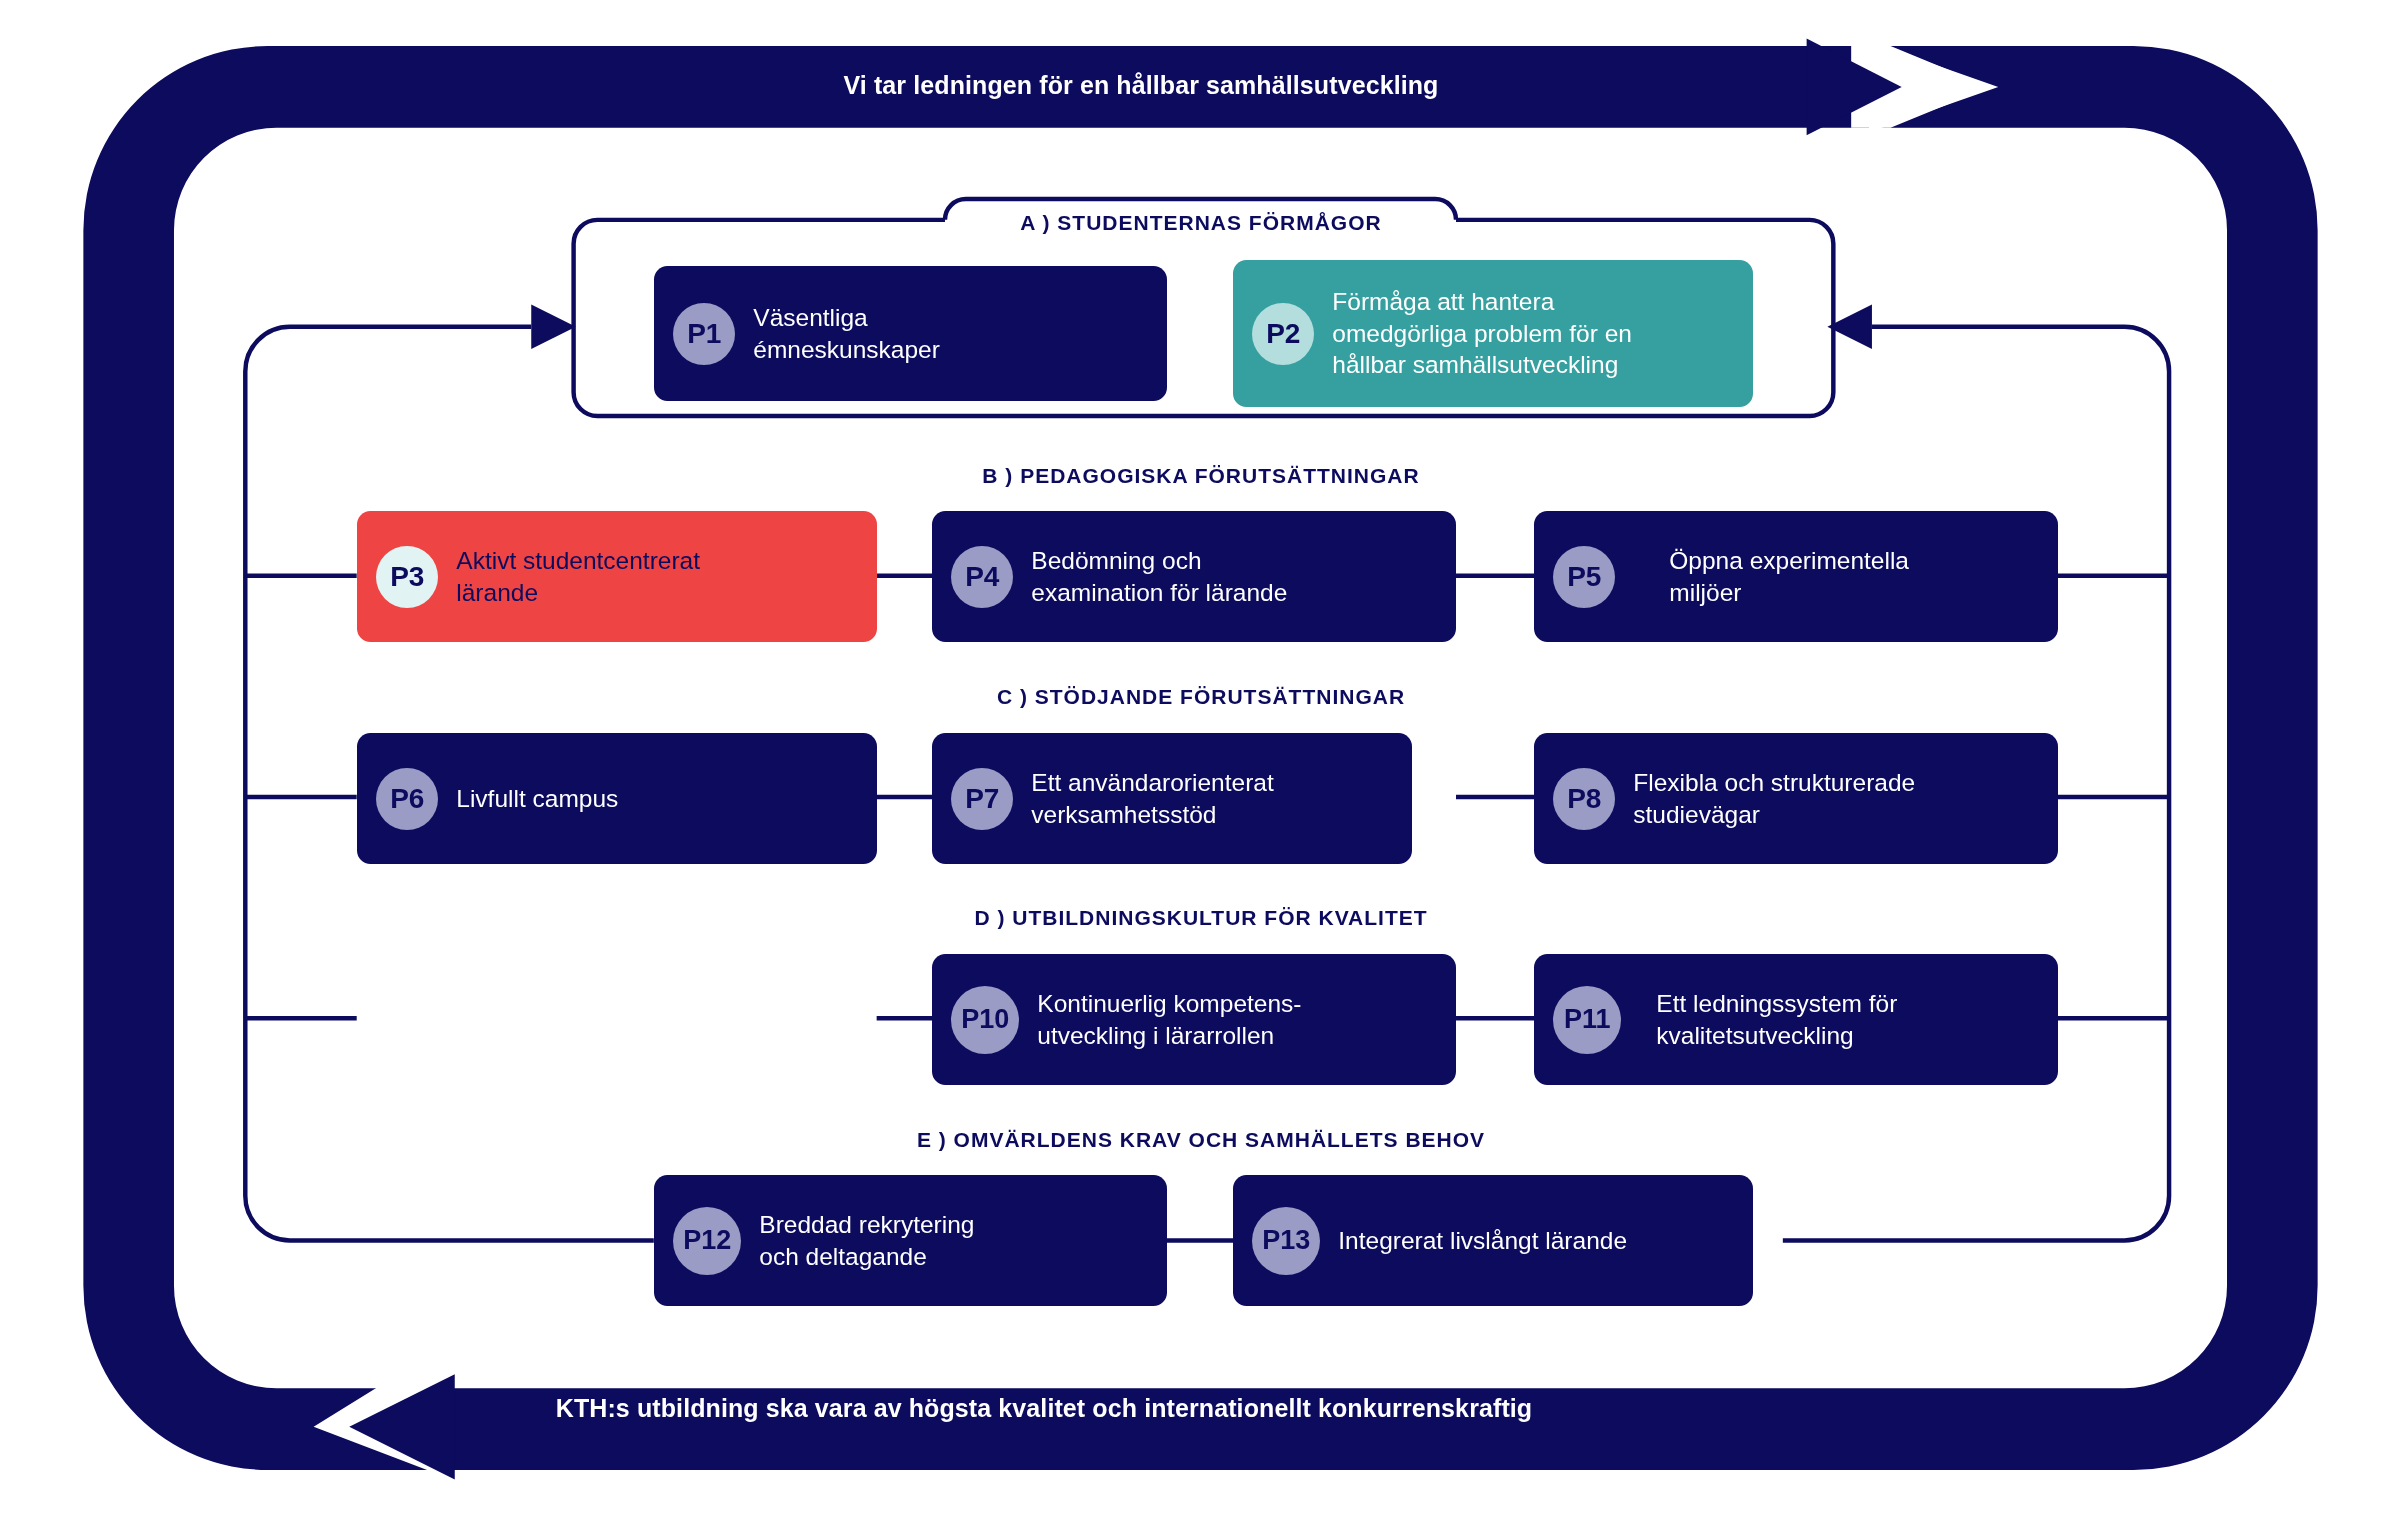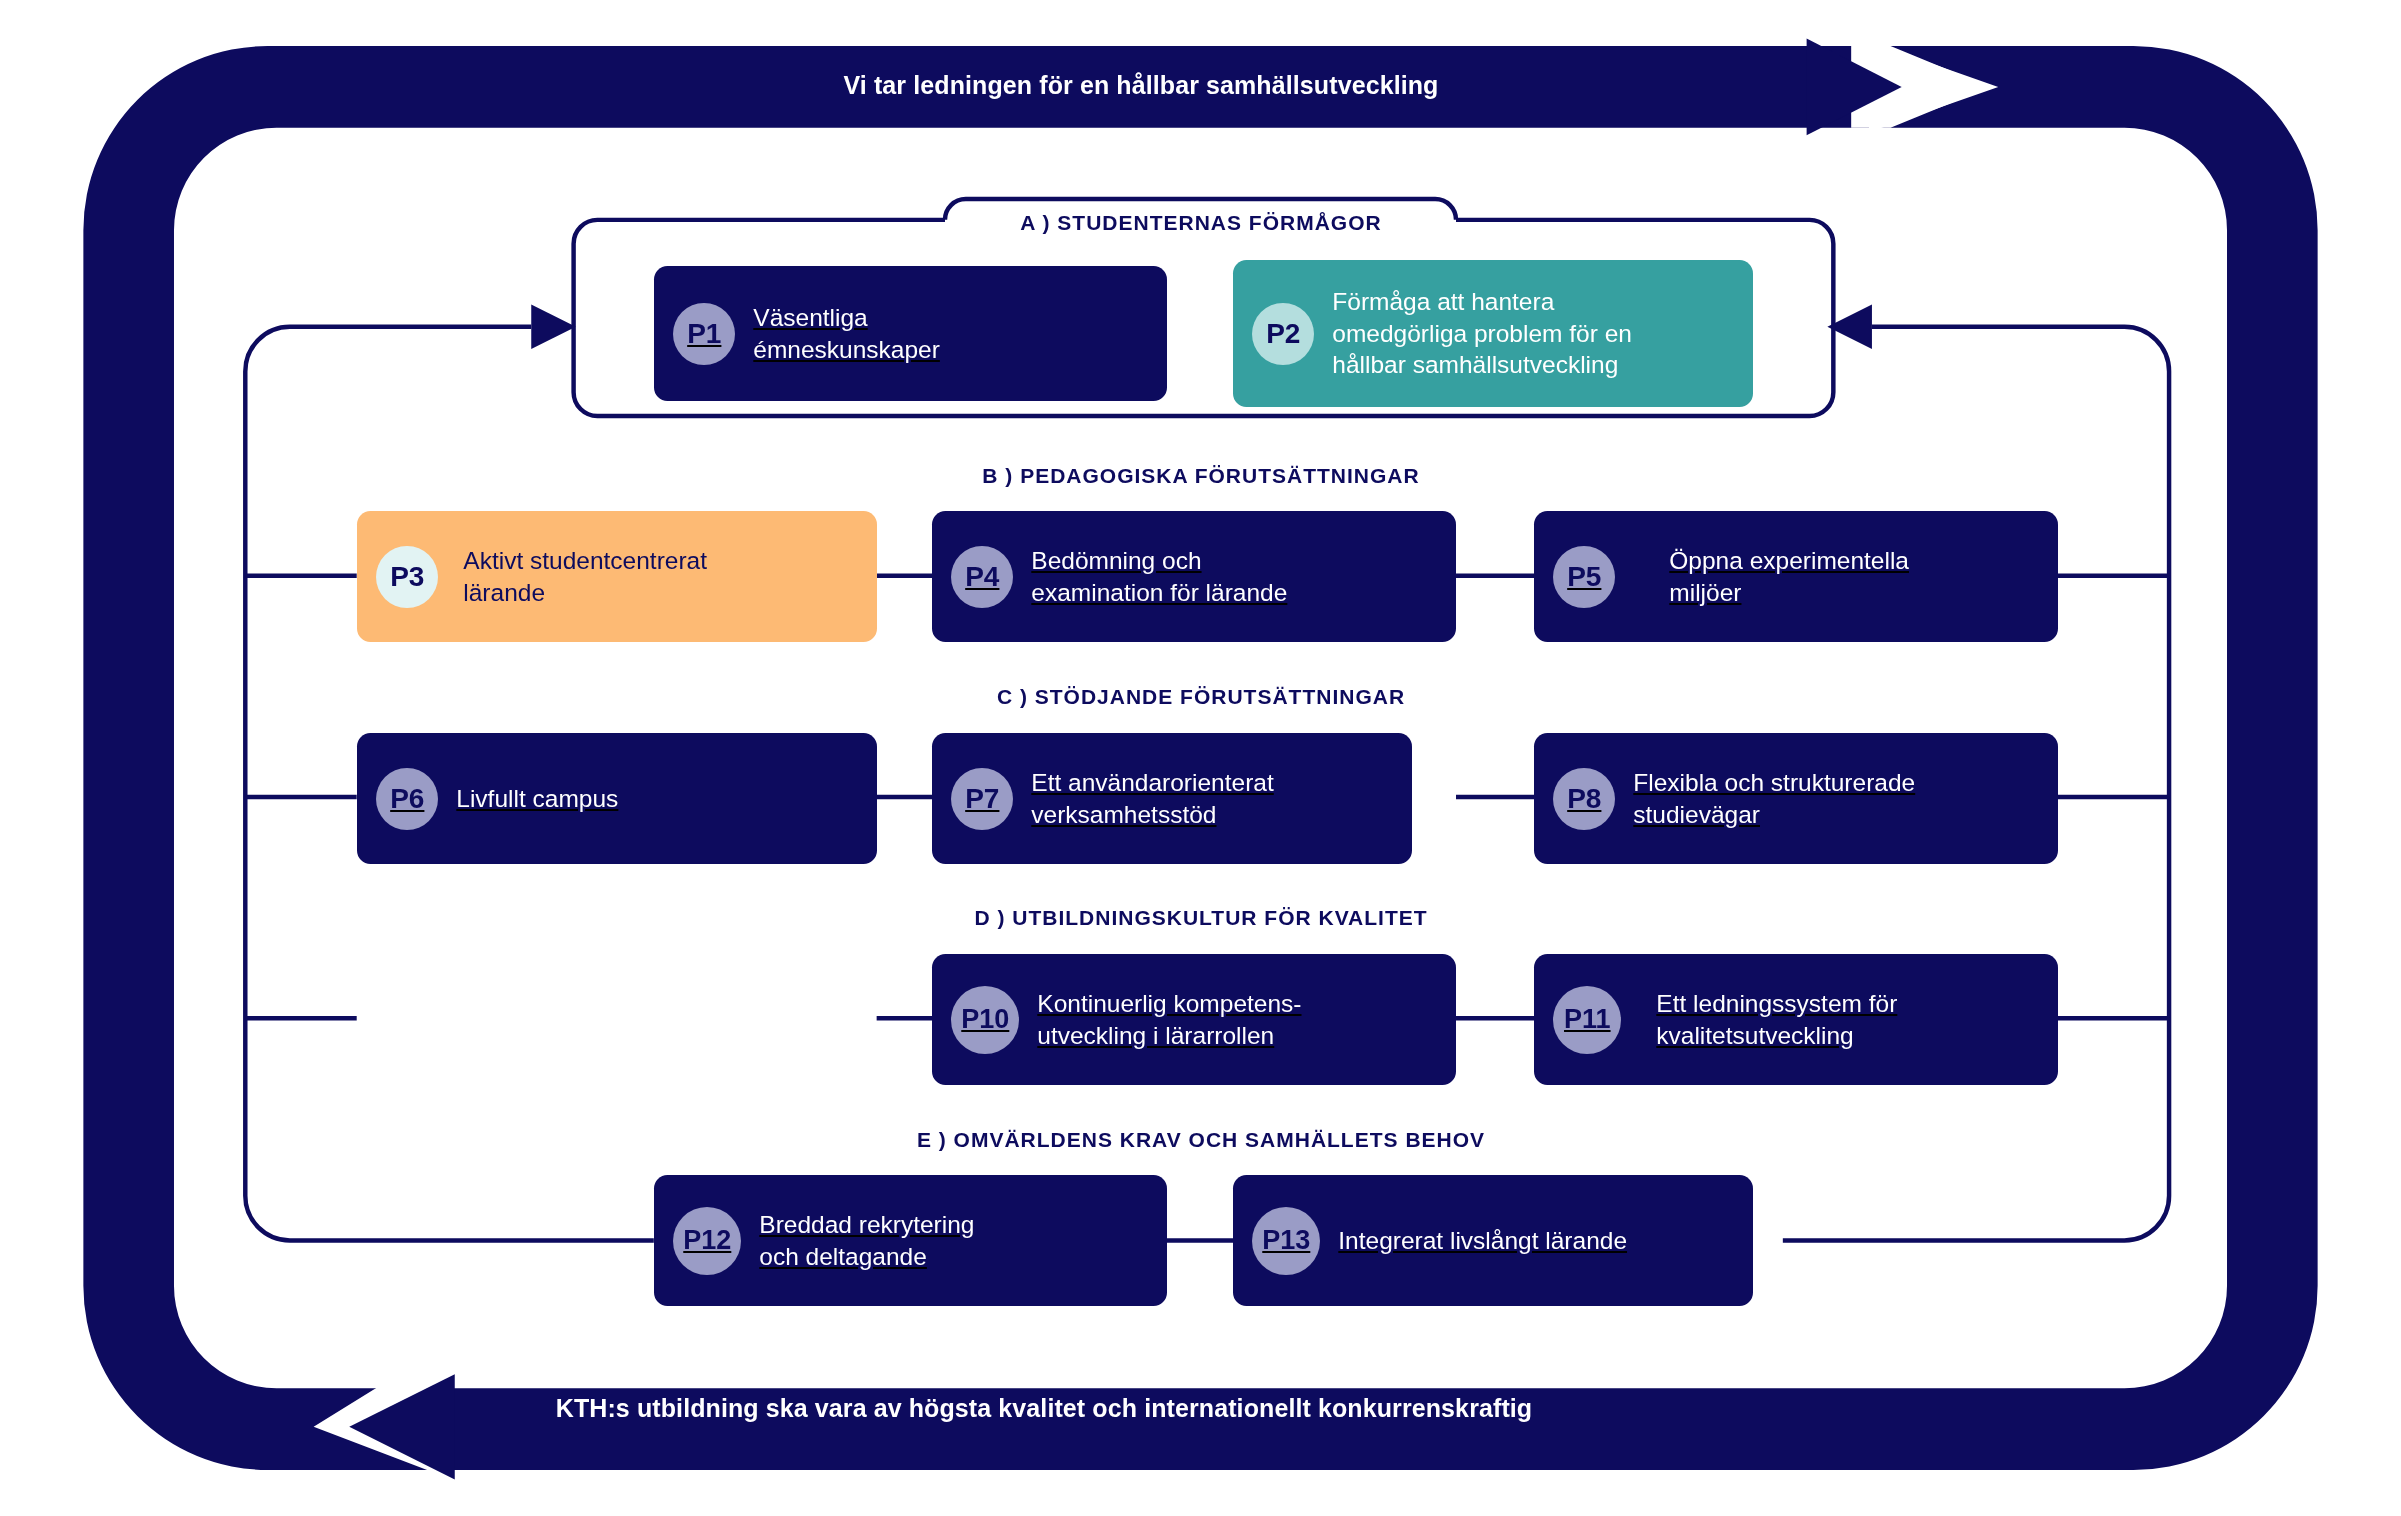--- a/index.html
+++ b/index.html
@@ -22,23 +22,23 @@
   .group-title{
     position:absolute; color:#0d0b5e; font-weight:700; font-size:21px;
     letter-spacing:1px; white-space:nowrap; transform:translateX(-50%);
   }
 
   
   .card{
     position:absolute; border-radius:13.4px; display:flex; align-items:center;
     box-sizing:border-box; padding:0 21px 0 19.3px;
   }
-  .card.navy{background:#0d0b5e;text-decoration:underline;}
+  .card.navy{background:#0d0b5e;}
   .card.teal{background:#36a0a0;}
-  .card.mint{background:#fdba74;gap:7px;}
+  .card.mint{background:#ef4444;}
 
   .badge{
     flex:0 0 auto; border-radius:50%;
     display:flex; align-items:center; justify-content:center;
     font-weight:700; color:#0d0b5e; margin-right:18px;
   }
   .badge.peri{background:#9a9cc6;}
   .badge.pale-teal{background:#b4dede;}
   .badge.pale-mint{background:#e2f3f3;}
 

